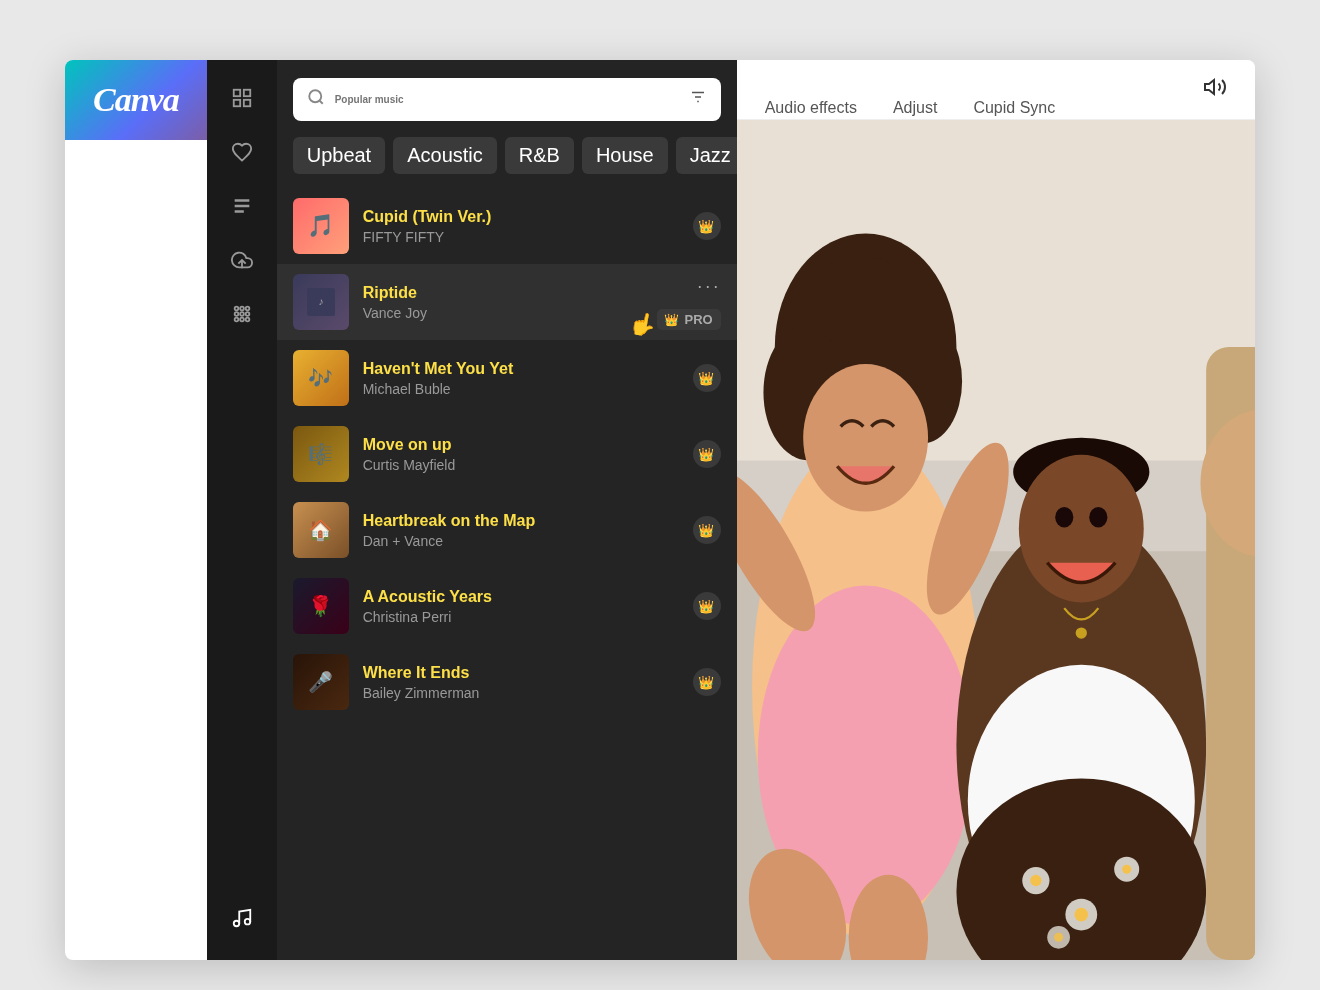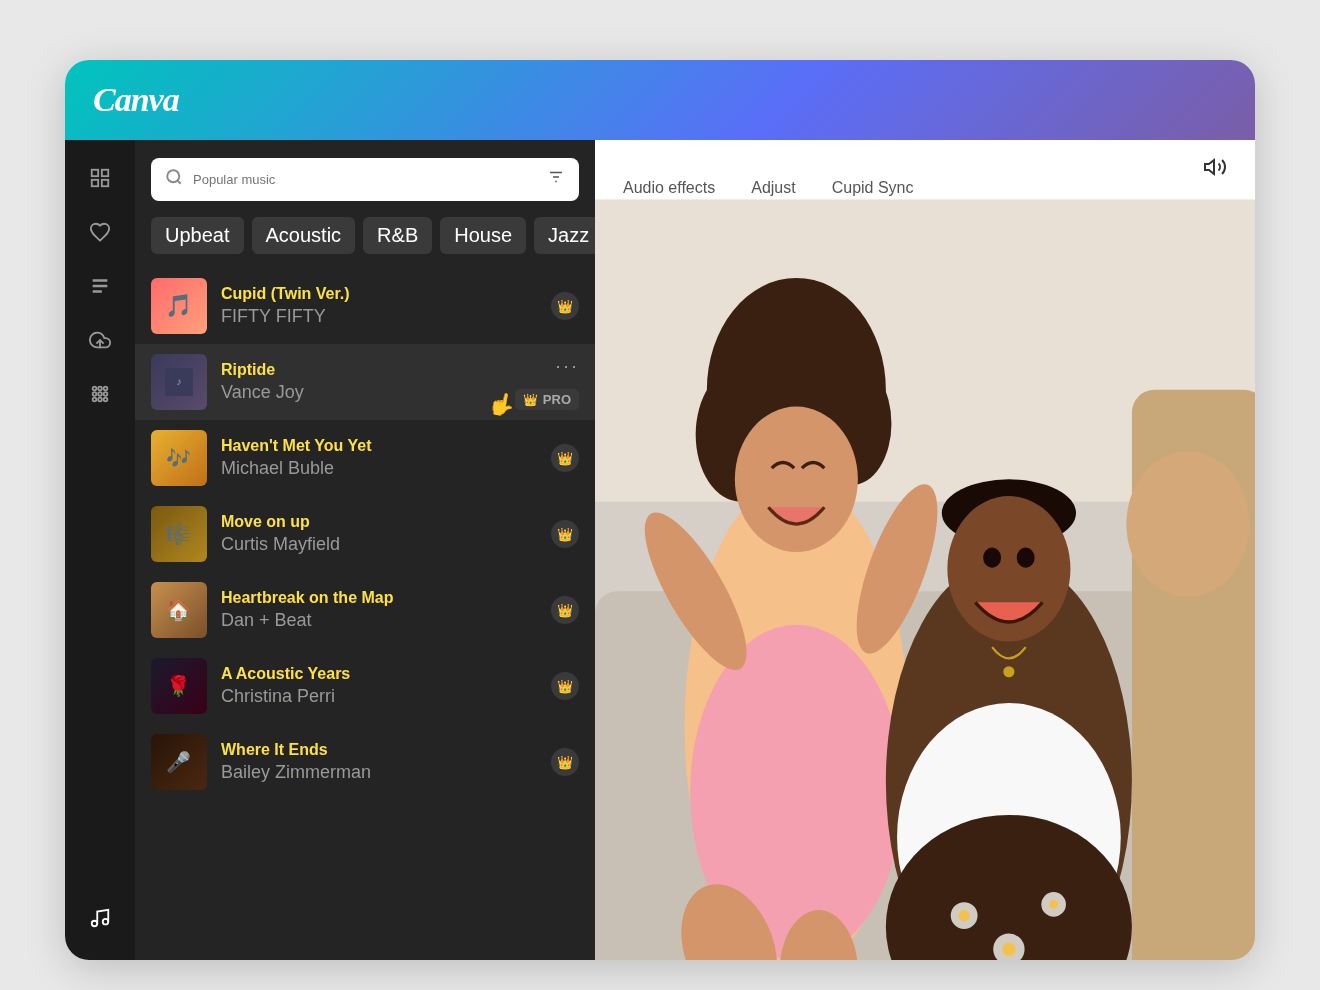--- a/index.html
+++ b/index.html
@@ -13,24 +13,23 @@
     }
 
     
     .window {
       position: absolute;
       top: 60px;
       left: 65px;
       right: 65px;
       bottom: 30px;
       background: #fff;
-      border-radius: 24px;
-      overflow: hidden;
-      display: flex;
-      flex-direction: column;
+      border-radius: 8px;
+      overflow: hidden;
+      display: flex;
       box-shadow: 0 8px 40px rgba(0,0,0,0.18);
     }
 
     
     .top-header {
       height: 80px;
       background: linear-gradient(135deg, #00c4bc 0%, #5a6ef8 60%, #7b5ea7 100%);
       display: flex;
       align-items: center;
       padding: 0 28px;
@@ -99,23 +98,24 @@
       background: #fff;
       border-radius: 8px;
       padding: 10px 14px;
       gap: 10px;
     }
 
     .search-bar input {
       flex: 1;
       border: none;
       outline: none;
-      font-size: 13px;
+      font-size: 10px;
       color: #8b5cf6;
       background: transparent;
+      font-weight: bold;
     }
 
     .search-icon-svg {
       color: #888;
       font-size: 18px;
     }
 
     .filter-icon {
       color: #555;
       cursor: pointer;
@@ -192,21 +192,21 @@
       font-size: 16px;
       font-weight: 600;
       margin-bottom: 3px;
       white-space: nowrap;
       overflow: hidden;
       text-overflow: ellipsis;
     }
 
     .song-artist {
       color: #999;
-      font-size: 18px;
+      font-size: 14px;
     }
 
     .song-badge {
       flex-shrink: 0;
       display: flex;
       align-items: center;
       gap: 6px;
     }
 
     .crown-icon {
@@ -434,21 +434,21 @@
             <div class="crown-icon">👑</div>
           </div>
         </div>
 
         <div class="song-item">
           <div class="song-thumb thumb-heartbreak" style="background:linear-gradient(135deg,#c89050,#7a5028);">
             <span style="font-size:20px;">🏠</span>
           </div>
           <div class="song-info">
             <div class="song-title">Heartbreak on the Map</div>
-            <div class="song-artist">Dan + Beat</div>
+            <div class="song-artist">Dan + Vance</div>
           </div>
           <div class="song-badge">
             <div class="crown-icon">👑</div>
           </div>
         </div>
 
         <div class="song-item">
           <div class="song-thumb" style="background:linear-gradient(135deg,#1a1a2e,#3a0018);">
             <span style="font-size:20px;">🌹</span>
           </div>

